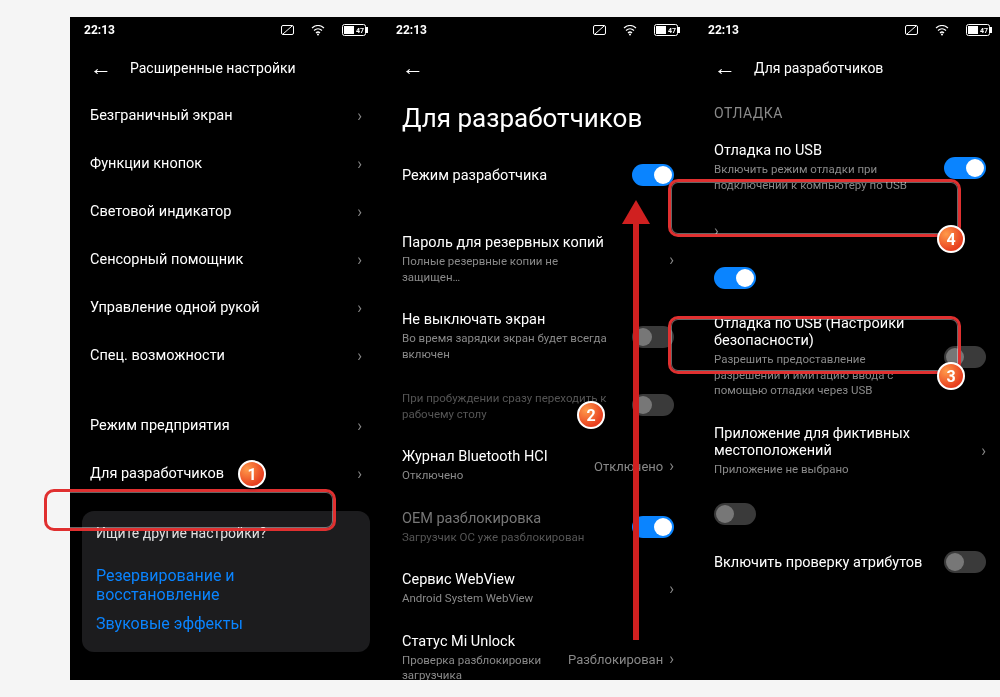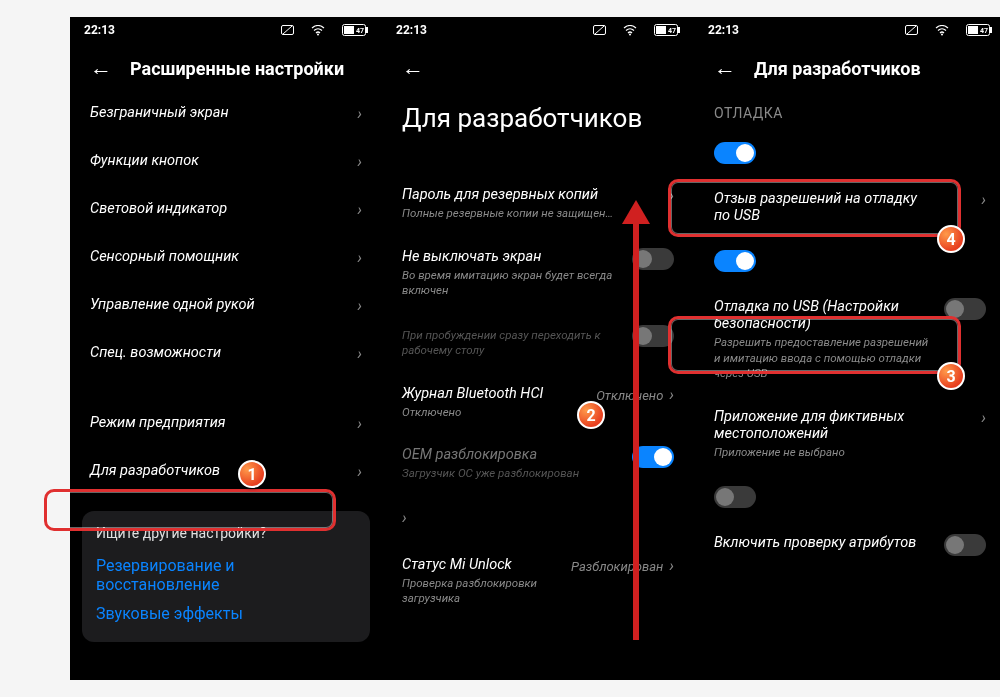--- a/index.html
+++ b/index.html
@@ -15,26 +15,26 @@
   .status-bar {
     display: flex; justify-content: space-between; align-items: center; padding: 6px 14px 2px;
     font-size: 12px; font-weight: 700;
   }
   .status-icons { display: flex; gap: 17px; align-items: center; }
   .ic { display: inline-flex; align-items: center; }
   .header {
     display: flex; align-items: center; gap: 18px; padding: 16px 20px 10px;
   }
   .back { font-size: 22px; }
-  .htitle { font-size: 18px; font-weight: 700; }
+  .htitle { font-size: 14px; font-weight: 400; }
   .big-title { font-size: 26px; font-weight: 400; padding: 12px 20px 18px; }
   .list { flex: 1; overflow: hidden; }
   .row {
-    display: flex; align-items: flex-start; justify-content: space-between;
-    padding: 13px 20px; min-height: 48px; font-style: italic;
+    display: flex; align-items: center; justify-content: space-between;
+    padding: 13px 20px; min-height: 48px;
   }
   .row-label { font-size: 14.5px; }
   .row-sub { font-size: 11.5px; color: #8a8a8a; line-height: 1.35; margin-top: 3px; }
   .chev { color: #888; font-size: 16px; }
   .value { color: #888; font-size: 13px; margin-right: 6px; }
   .gap { height: 22px; }
   .section-title { font-size: 14px; color: #8a8a8a; padding: 14px 20px 8px; letter-spacing: 0.5px; }
   .dim .row-label { color: #777; }
   .dim .row-sub { color: #555; }
   .toggle {
@@ -44,21 +44,21 @@
   .toggle::after {
     content: ""; position: absolute; width: 18px; height: 18px; border-radius: 50%;
     background: #777; top: 2px; left: 2px;
   }
   .toggle.on { background: #0a84ff; }
   .toggle.on::after { background: #fff; left: 22px; }
   .left-tcol { max-width: 215px; }
   .tip-card {
     margin: 14px 12px 12px; background: #1c1c1e; border-radius: 12px; padding: 14px 14px;
   }
-  .tip-title { font-size: 14px; color: #e0e0e0; margin-bottom: 10px; }
+  .tip-title { font-size: 14px; color: #e0e0e0; margin-bottom: 20px; }
   .tip-link { font-size: 16px; color: #0a84ff; padding: 5px 0; }
   .highlight {
     position: absolute; border: 3px solid #e03030; border-radius: 10px;
     box-shadow: 0 0 0 1px rgba(255,255,255,0.4) inset;
     pointer-events: none;
   }
   .badge {
     position: absolute; width: 28px; height: 28px; border-radius: 50%;
     background: radial-gradient(circle at 30% 30%, #ff9a4a, #e84020 70%);
     color: #fff; font-weight: 700; font-size: 16px; display: flex;
@@ -170,32 +170,36 @@
               <text x="14" y="9" font-size="7" fill="#fff">47</text>
             </svg>
           </span>
     </span>
   </div>
   <div class="header">
     <span class="back">←</span>
   </div>
   <div class="big-title">Для разработчиков</div>
   <div class="list">
+    <div class="row">
+      <span class="row-label">Режим разработчика</span>
+      <span class="toggle on"></span>
+    </div>
     <div class="gap"></div>
     <div class="row">
       <div class="left-tcol">
             <div class="row-label">Пароль для резервных копий</div>
             <div class="row-sub">Полные резервные копии не защищен…</div>
           </div>
       <span class="chev">›</span>
     </div>
     <div class="row">
       <div class="left-tcol">
             <div class="row-label">Не выключать экран</div>
-            <div class="row-sub">Во время имитацию экран будет всегда включен</div>
+            <div class="row-sub">Во время зарядки экран будет всегда включен</div>
           </div>
       <span class="toggle"></span>
     </div>
     <div class="row dim">
       <div class="left-tcol">
             <div class="row-sub">При пробуждении сразу переходить к рабочему столу</div>
           </div>
       <span class="toggle"></span>
     </div>
     <div class="row">
@@ -206,20 +210,24 @@
       <span class="chev"><span class="value">Отключено</span>›</span>
     </div>
     <div class="row dim">
       <div class="left-tcol">
             <div class="row-label">OEM разблокировка</div>
             <div class="row-sub">Загрузчик ОС уже разблокирован</div>
           </div>
       <span class="toggle on"></span>
     </div>
     <div class="row">
+      <div class="left-tcol">
+            <div class="row-label">Сервис WebView</div>
+            <div class="row-sub">Android System WebView</div>
+          </div>
       <span class="chev">›</span>
     </div>
     <div class="row">
       <div class="left-tcol">
             <div class="row-label">Статус Mi Unlock</div>
             <div class="row-sub">Проверка разблокировки загрузчика</div>
           </div>
       <span class="chev"><span class="value">Разблокирован</span>›</span>
     </div>
   </div>
@@ -251,26 +259,27 @@
           </span>
     </span>
   </div>
   <div class="header">
     <span class="back">←</span>
     <span class="htitle">Для разработчиков</span>
   </div>
   <div class="list">
     <div class="section-title">ОТЛАДКА</div>
     <div class="row">
+      <div class="left-tcol">
+            <div class="row-label">Отладка по USB</div>
+            <div class="row-sub">Включить режим отладки при подключении к компьютеру по USB</div>
+          </div>
       <span class="toggle on"></span>
     </div>
     <div class="row">
-      <div class="left-tcol">
-            <div class="row-label">Отзыв разрешений на отладку по USB</div>
-          </div>
       <span class="chev">›</span>
     </div>
     <div class="row">
       <span class="toggle on"></span>
     </div>
     <div class="row">
       <div class="left-tcol">
             <div class="row-label">Отладка по USB (Настройки безопасности)</div>
             <div class="row-sub">Разрешить предоставление разрешений и имитацию ввода с помощью отладки через USB</div>
           </div>

